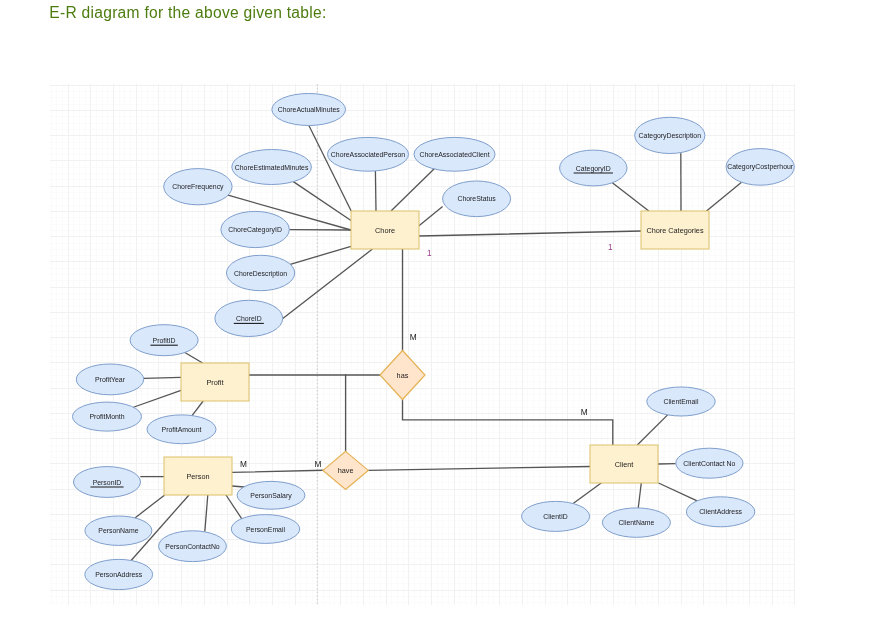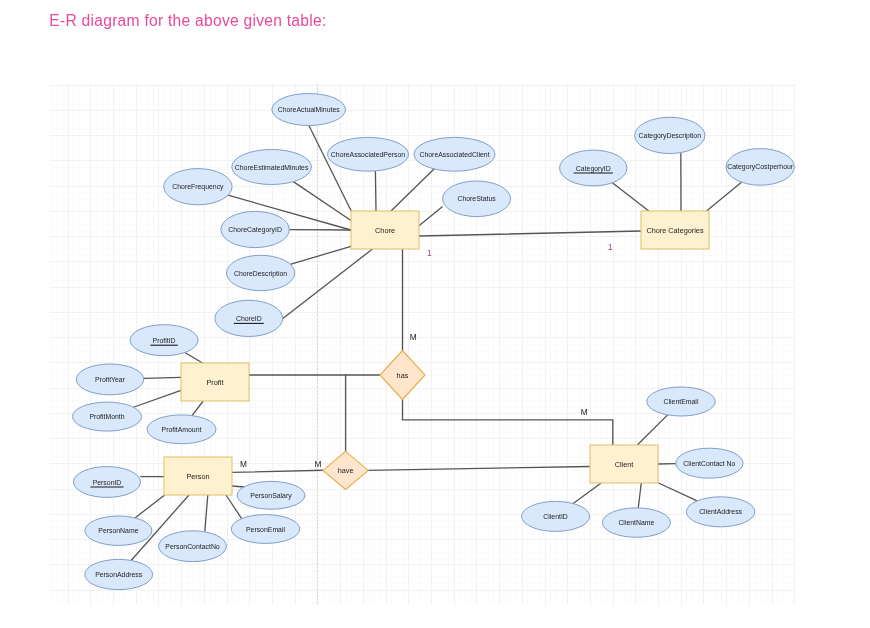--- a/index.html
+++ b/index.html
@@ -1,21 +1,21 @@
 <!DOCTYPE html>
 <html><head>
 <meta charset="utf-8">
 <title>E-R diagram</title>
 <style>
   html,body{margin:0;padding:0;background:#ffffff;}
   body{width:870px;height:628px;overflow:hidden;
        font-family:"Liberation Sans",sans-serif;
        -webkit-font-smoothing:antialiased;}
-  #page-title{position:absolute;left:49.3px;top:11px;font-size:15.6px;line-height:20px;letter-spacing:0.27px;
-              color:#ec4899;white-space:nowrap;}
+  #page-title{position:absolute;left:49.3px;top:3px;font-size:15.6px;line-height:20px;letter-spacing:0.27px;
+              color:#4d7c0f;white-space:nowrap;}
   #diagram-wrap{position:absolute;left:0px;top:0px;width:870px;height:472px;}
   svg{display:block;}
 </style>
 </head>
 <body>
 
 <div id="page-title">E-R diagram for the above given table:</div>
 <div id="diagram-wrap">
   <svg id="er-svg" width="870" height="628" viewBox="0 0 870 628" xmlns="http://www.w3.org/2000/svg">
       <g transform="translate(50,84)">

